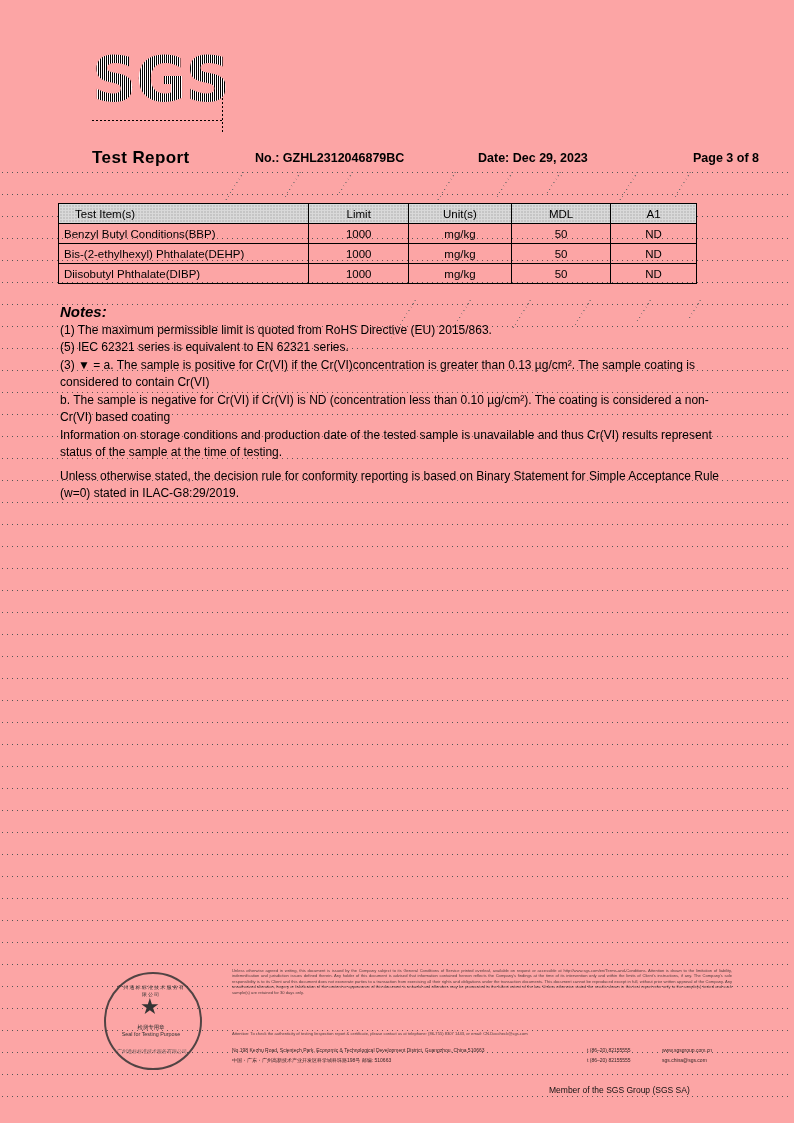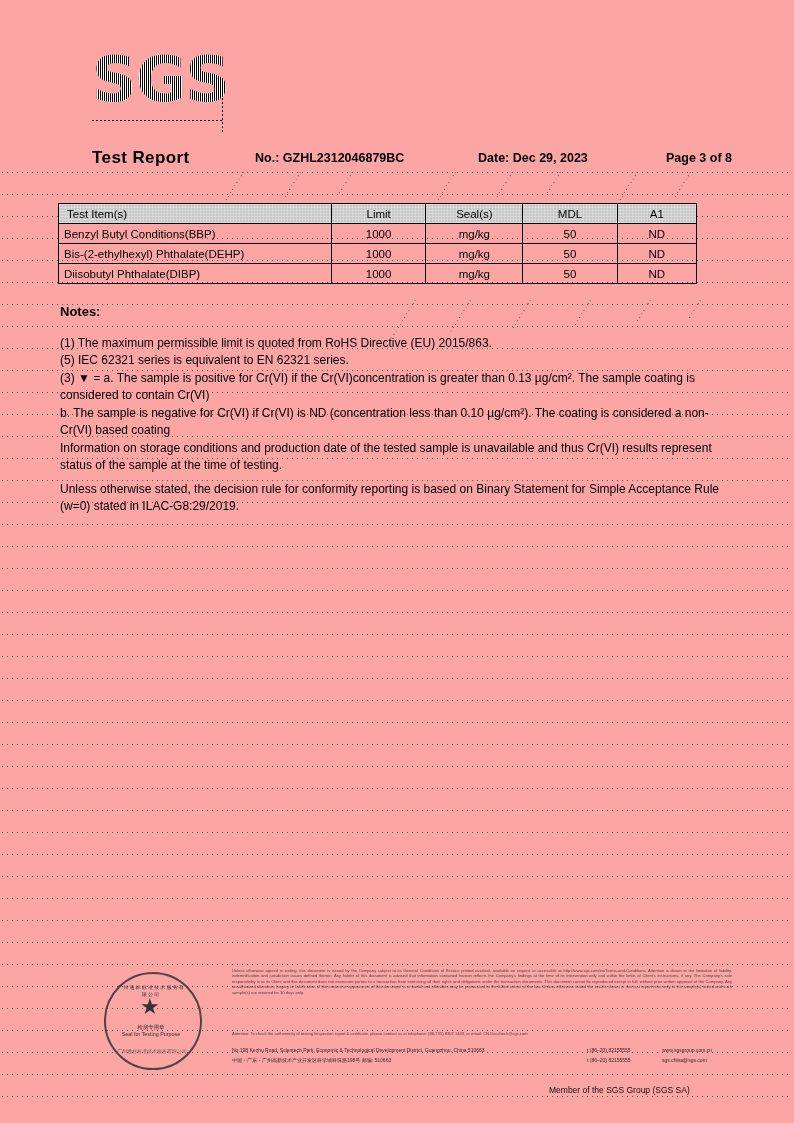--- a/index.html
+++ b/index.html
@@ -108,39 +108,39 @@
   }
   #hdr-date {
     position: absolute;
     left: 478px;
     top: 3px;
     font-size: 12.5px;
     font-weight: bold;
   }
   #hdr-page {
     position: absolute;
-    left: 666px;
+    left: 693px;
     top: 3px;
     font-size: 12.5px;
     font-weight: bold;
   }
 
   
   #results-table {
     position: absolute;
     left: 58px;
     top: 203px;
     width: 639px;
     border-collapse: collapse;
     font-size: 11.5px;
   }
   #results-table th,
   #results-table td {
     border: 1px solid #000;
-    padding: 2px 8px;
+    padding: 2px 16px;
     height: 15px;
     line-height: 14px;
     font-weight: normal;
   }
   #results-table thead th {
     background-color: #d9d9d9;
     background-image: radial-gradient(#8a8a8a 0.7px, transparent 0.8px);
     background-size: 3px 3px;
     text-align: center;
     font-weight: normal;
@@ -158,22 +158,23 @@
   #notes {
     position: absolute;
     left: 60px;
     top: 303px;
     width: 660px;
     font-size: 12px;
     line-height: 17.5px;
   }
   #notes .notes-title {
     font-weight: bold;
-    font-size: 13px;
-    margin-bottom: 14px;
+    font-size: 15px;
+    margin-bottom: 1px;
+    font-style: italic;
   }
   #notes p {
     margin: 0;
     padding: 0;
   }
   #notes .para-gap { margin-top: 6px; }
 
   
   #footer-legal {
     position: absolute;
@@ -352,21 +353,21 @@
     <div id="hdr-reportno">No.: GZHL2312046879BC</div>
     <div id="hdr-date">Date: Dec 29, 2023</div>
     <div id="hdr-page">Page 3 of 8</div>
   </div>
 
   <table id="results-table">
     <thead>
       <tr>
         <th class="col-item w-item">Test Item(s)</th>
         <th class="w-limit">Limit</th>
-        <th class="w-unit">Seal(s)</th>
+        <th class="w-unit">Unit(s)</th>
         <th class="w-mdl">MDL</th>
         <th class="w-a1">A1</th>
       </tr>
     </thead>
     <tbody>
       <tr>
         <td class="col-item">Benzyl Butyl Conditions(BBP)</td>
         <td class="c">1000</td>
         <td class="c">mg/kg</td>
         <td class="c">50</td>

